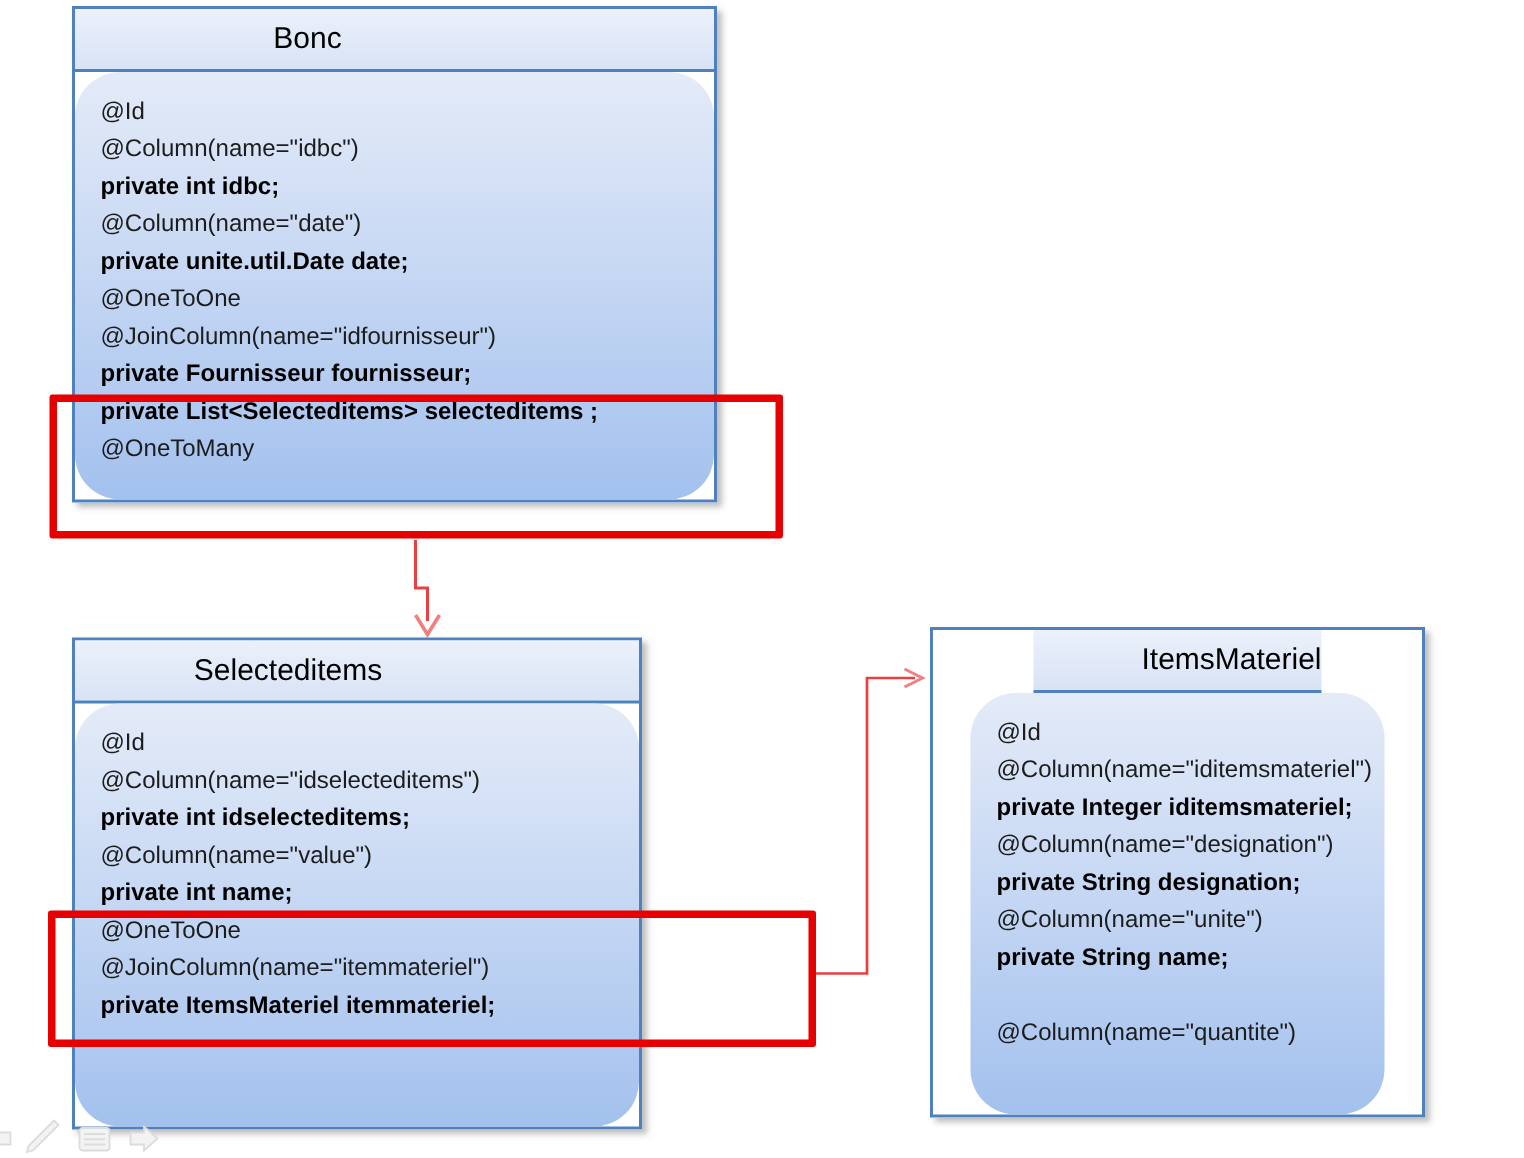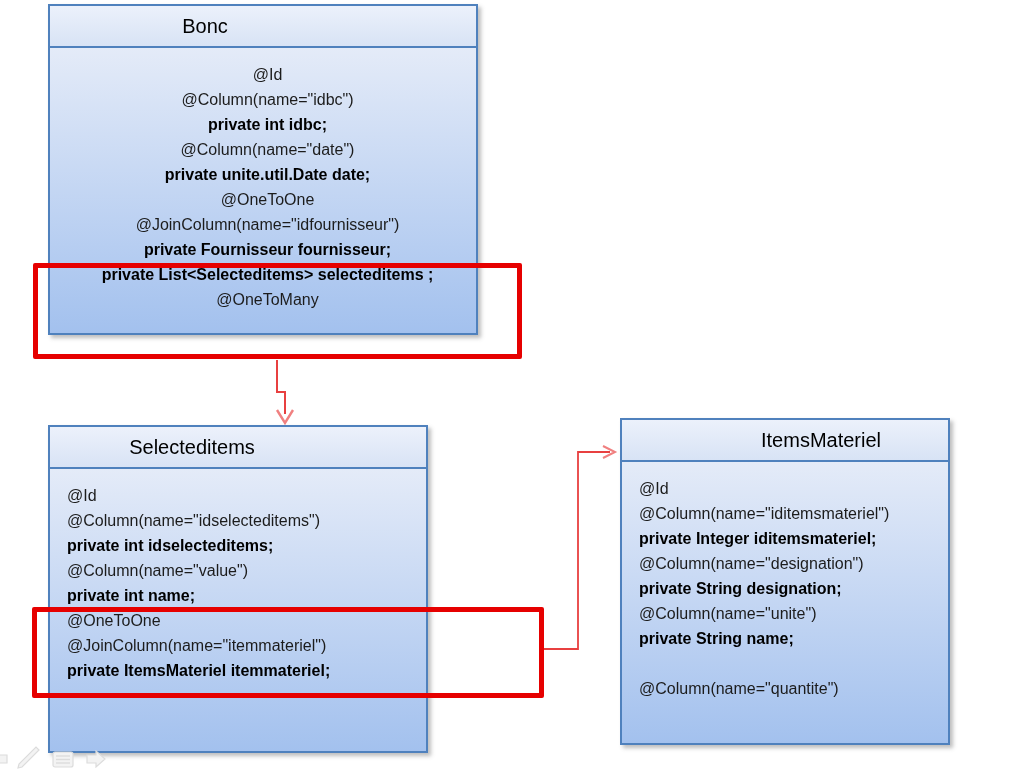--- a/index.html
+++ b/index.html
@@ -15,28 +15,28 @@
     box-shadow:3px 3px 4px rgba(110,110,110,0.45);
   }
   .box-title {
     height:42px; flex:0 0 42px; display:flex; align-items:center; justify-content:center;
     background:linear-gradient(#ecf1fb,#d8e3f5);
     border-bottom:2px solid #4f81bd; box-sizing:border-box;
     font-size:20px; color:#000;
   }
   .box-body {
     flex:1 1 auto; background:linear-gradient(#e4ebf8,#a3c1ee);
-    padding:14px 8px 0 17px; overflow:hidden;
+    padding:14px 8px 0 17px; overflow:hidden;border-radius:30px;
   }
   .code-line { height:25px; line-height:25px; font-size:16px; color:#1c1c1c; white-space:pre; }
   .code-line.bold { font-weight:bold; color:#000; }
 
-  #box-bonc          { left:48px;  top:4px;   width:430px; height:331px;text-align:center; }
+  #box-bonc          { left:48px;  top:4px;   width:430px; height:331px; }
   #box-selecteditems { left:48px;  top:425px; width:380px; height:328px; }
-  #box-itemsmateriel { left:620px; top:418px; width:330px; height:327px; }
+  #box-itemsmateriel { left:620px; top:418px; width:330px; height:327px;align-items:center; }
 
   
   #box-bonc          .box-title { padding-right:116px; }
   #box-selecteditems .box-title { padding-right:92px;text-align:right; }
   #box-itemsmateriel .box-title { padding-left:72px; }
 
   
   .highlight-rect {
     position:absolute; border:5px solid #e60000; box-sizing:border-box;
     border-radius:2px; background:transparent;

